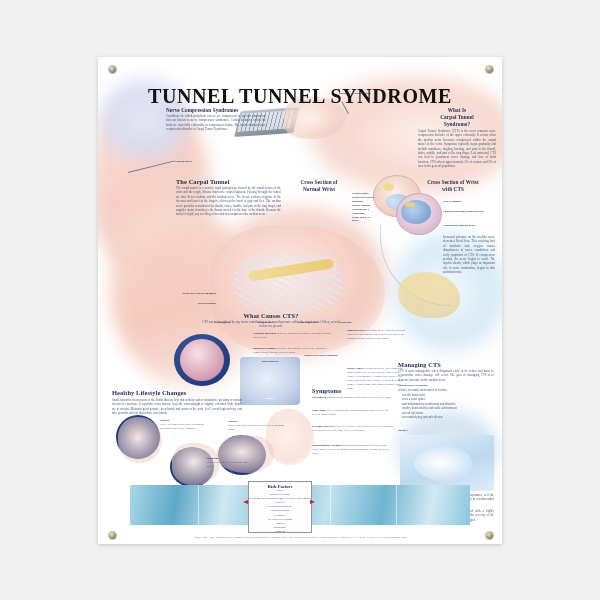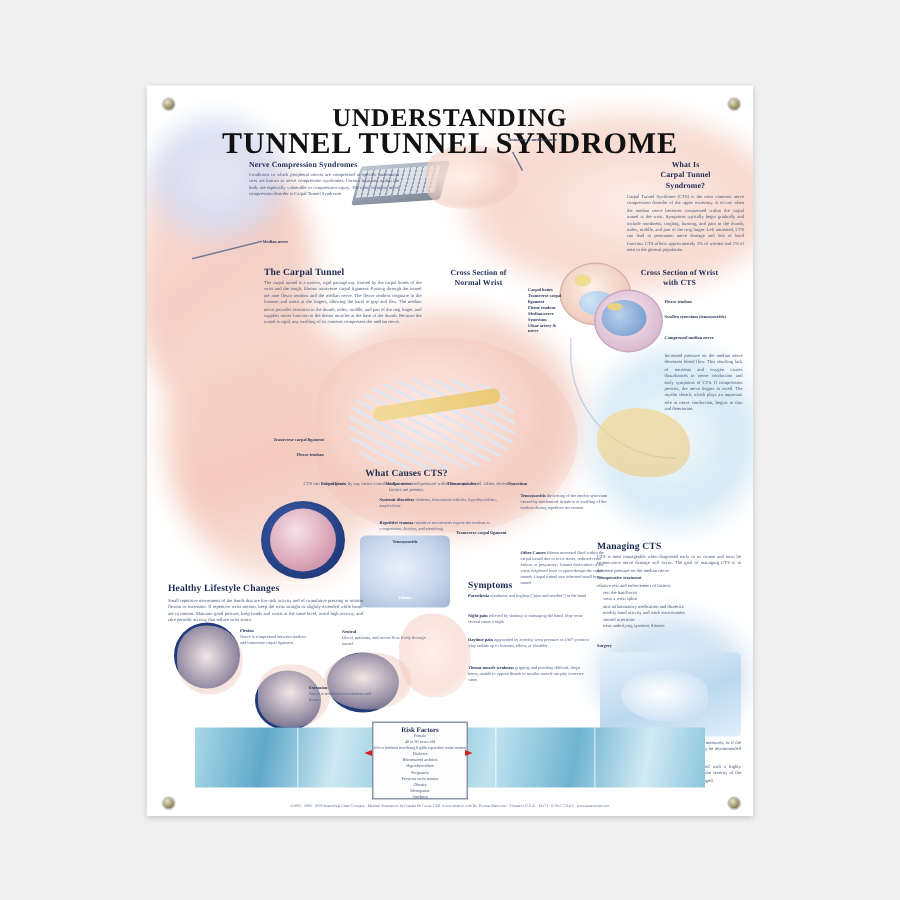--- a/index.html
+++ b/index.html
@@ -120,21 +120,20 @@
       <div class="wash" style="left:210px;top:18px;width:210px;height:120px;background:radial-gradient(ellipse at 55% 50%,#fdeee9,#f6d3c8 55%,rgba(255,255,255,0));opacity:.9;"></div>
       <div class="wash" style="left:2px;top:22px;width:90px;height:80px;background:radial-gradient(ellipse at 50% 50%,#eaeefb,#cfd8f2 60%,rgba(255,255,255,0));opacity:.85;"></div>
       <div class="wash" style="left:300px;top:355px;width:100px;height:75px;background:radial-gradient(ellipse at 50% 50%,#eaf2fb,#c7dcef 60%,rgba(255,255,255,0));opacity:.95;"></div>
       <div class="wash" style="left:295px;top:175px;width:115px;height:120px;background:radial-gradient(ellipse at 45% 50%,#f4fafd,#cfe6f4 60%,rgba(255,255,255,0));opacity:.9;"></div>
 
       <div class="ill" style="left:140px;top:52px;width:58px;height:26px;background:linear-gradient(170deg,#b9c2cf,#6d7786);transform:skewX(-18deg) rotate(-4deg);border-radius:2px;opacity:.9;"></div>
       <div class="ill" style="left:142px;top:55px;width:52px;height:18px;background:repeating-linear-gradient(90deg,#e8ecf2 0 3px,#9aa4b2 3px 4px),repeating-linear-gradient(0deg,#e8ecf2 0 3px,#9aa4b2 3px 4px);transform:skewX(-18deg) rotate(-4deg);opacity:.85;"></div>
 
       <div class="ill" style="left:186px;top:40px;width:62px;height:42px;background:radial-gradient(ellipse at 40% 50%,rgba(255,238,232,.95),rgba(240,204,192,.6) 60%,rgba(255,255,255,0));border-radius:45% 55% 60% 40%;"></div>
 
-      <div class="title1">UNDERSTANDING</div>
       <div class="title2">TUNNEL TUNNEL SYNDROME</div>
 
       <div class="hd" style="left:68px;top:50px;width:102px;">Nerve Compression Syndromes</div>
       <div class="bd" style="left:68px;top:57px;width:100px;">Conditions in which peripheral nerves are compressed at specific anatomical sites are known as nerve compression syndromes. Certain locations within the body are especially vulnerable to compression injury. The most common nerve compression disorder is Carpal Tunnel Syndrome.</div>
 
       <div class="lbl" style="left:77px;top:103px;">Median nerve</div>
       <div class="lead" style="left:30px;top:115px;width:48px;transform:rotate(-14deg);"></div>
 
       <div class="lbl c" style="left:236px;top:35px;width:42px;text-align:center;">Branches of median nerve</div>
       <div class="lead" style="left:244px;top:44px;width:14px;transform:rotate(62deg);"></div>

